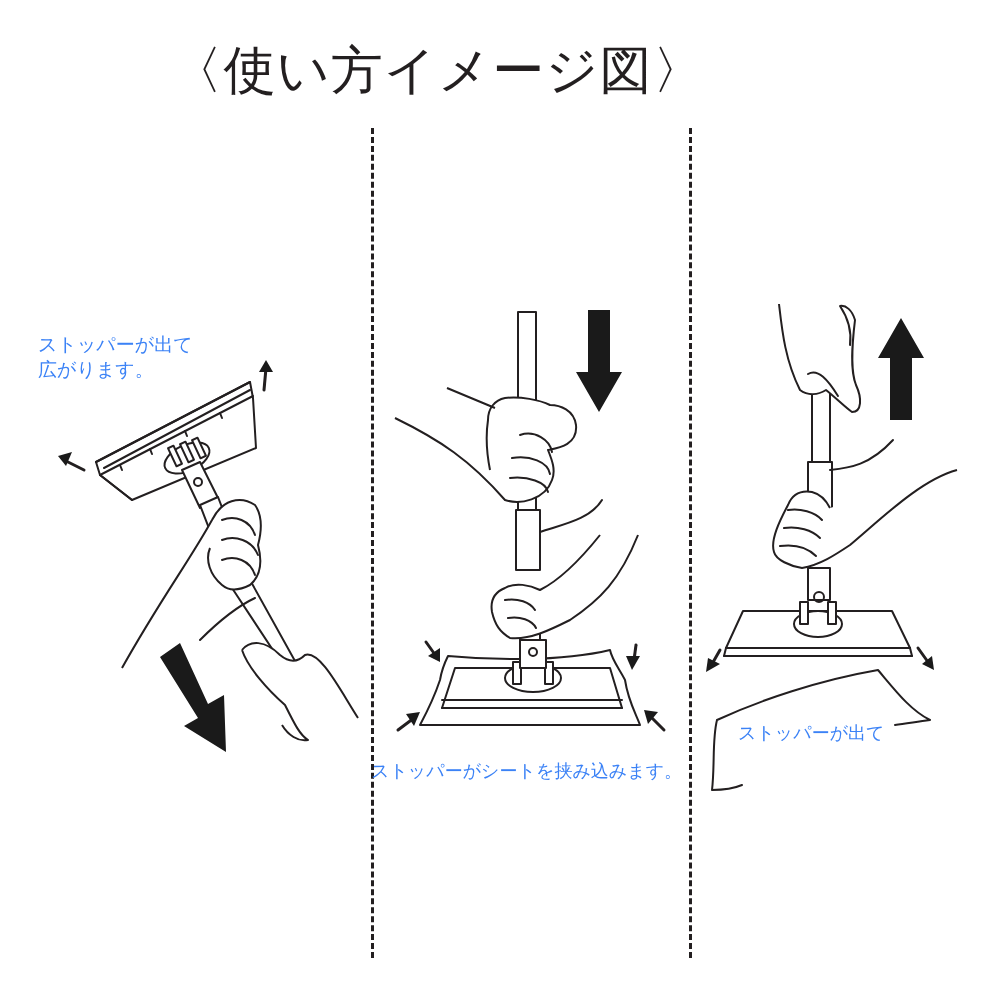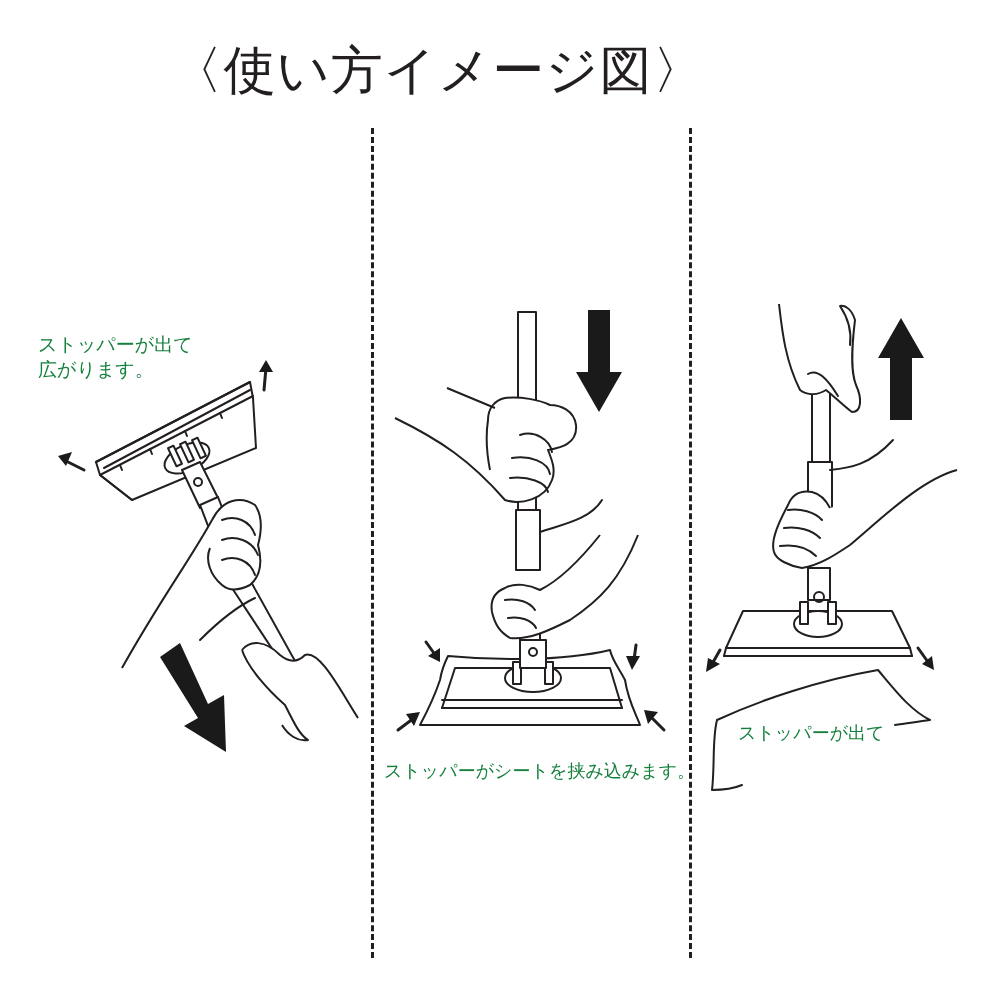--- a/index.html
+++ b/index.html
@@ -2,40 +2,40 @@
 <html><head>
 <meta charset="utf-8">
 <style>
   html, body { margin: 0; padding: 0; background: #ffffff; }
   body { width: 1000px; height: 1000px; position: relative; overflow: hidden;
          font-family: "DejaVu Sans", "Liberation Sans", sans-serif; color: #231f20; }
   .title { position: absolute; left: 0; top: 38px; width: 876px; text-align: center;
            font-size: 52px; font-weight: normal; letter-spacing: 1px; color: #231f20; line-height: 64px; }
   .divider { position: absolute; top: 128px; height: 830px; width: 0;
              border-left: 3px dashed #231f20; }
-  .caption { position: absolute; font-size: 19px; line-height: 25px; color: #15803d; white-space: nowrap; }
+  .caption { position: absolute; font-size: 19px; line-height: 25px; color: #3b82f6; white-space: nowrap; }
   svg.art { position: absolute; left: 0; top: 0; }
   .ln { fill: none; stroke: #231f20; stroke-width: 2; stroke-linecap: round; stroke-linejoin: round; }
   .fl { fill: #ffffff; stroke: #231f20; stroke-width: 2; stroke-linejoin: round; }
   .bk { fill: #1a1a1a; stroke: none; }
 </style>
 </head>
 <body>
 
 <div class="title">〈使い方イメージ図〉</div>
 
 <div class="divider" style="left:371px"></div>
 <div class="divider" style="left:689px"></div>
 
 <div class="caption" style="left:38px;top:332px">
   <div>ストッパーが出て</div>
   <div>広がります。</div>
 </div>
 
-<div class="caption" style="left:384px;top:758px;font-size:18px">
+<div class="caption" style="left:371px;top:758px;font-size:18px">
   <div>ストッパーがシートを挟み込みます。</div>
 </div>
 
 <div class="caption" style="left:738px;top:720px;font-size:18px">
   <div>ストッパーが出て</div>
 </div>
 
 <svg class="art" width="1000" height="1000" viewBox="0 0 1000 1000">
 
   <g>

